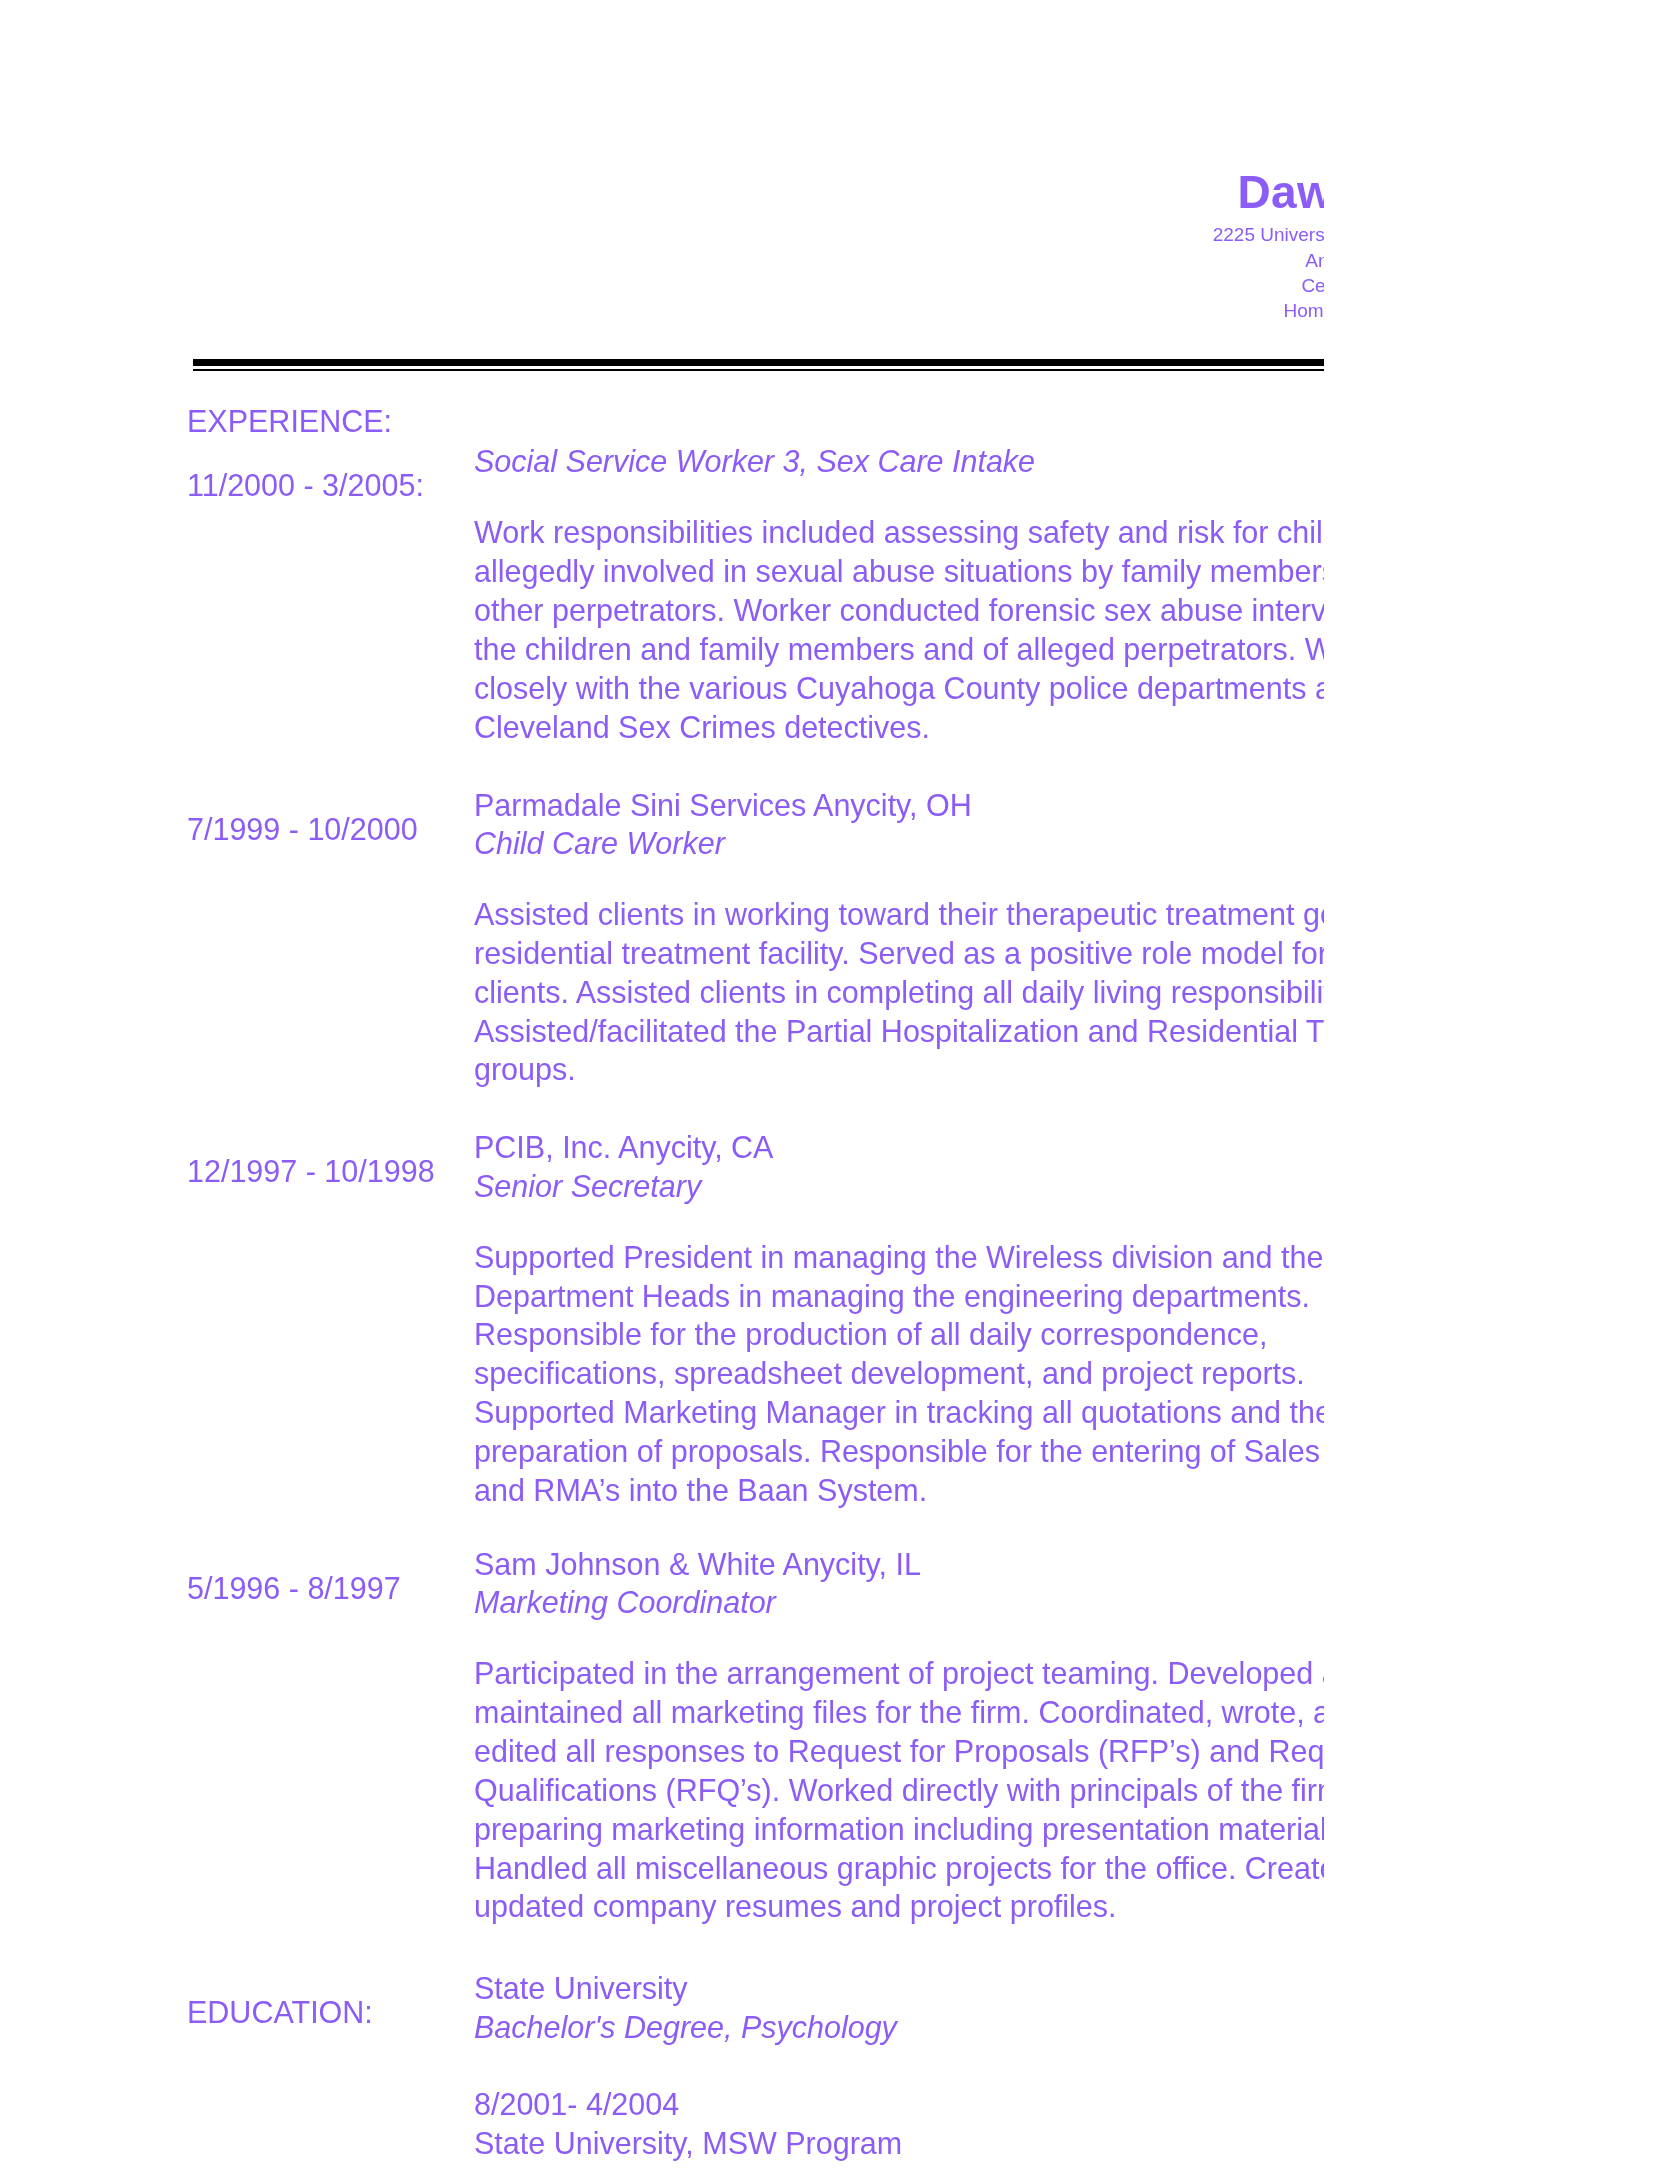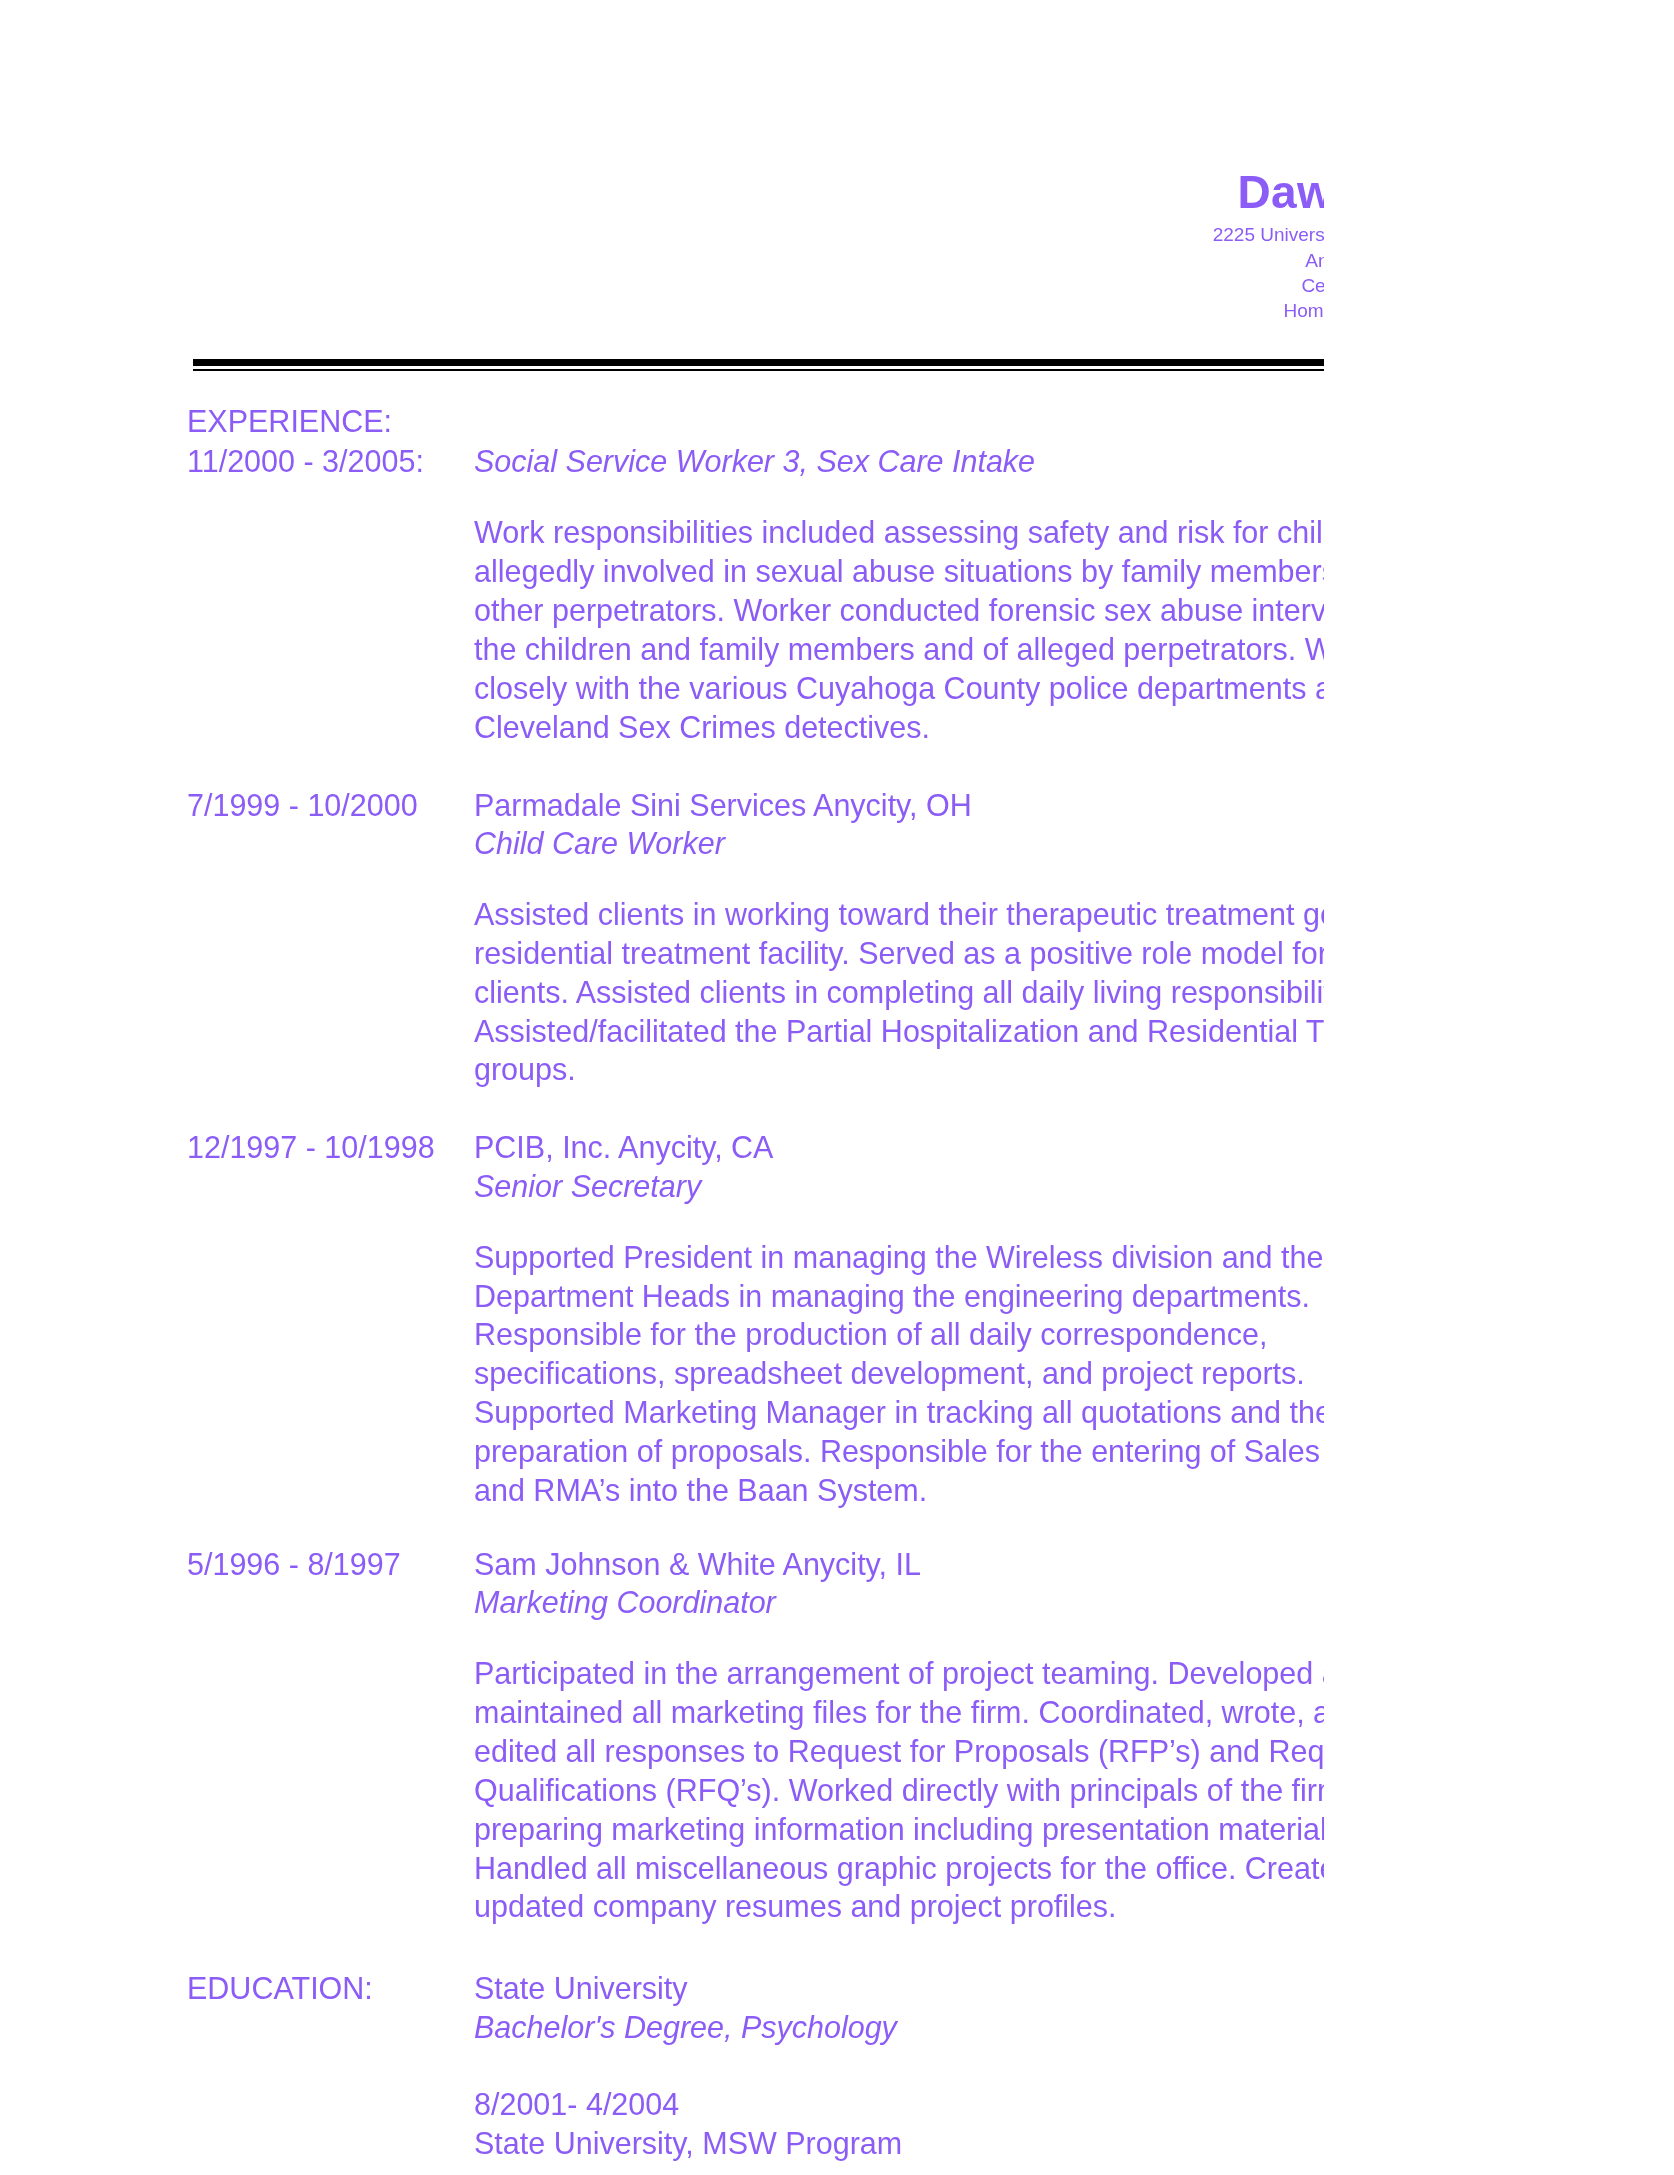--- a/index.html
+++ b/index.html
@@ -76,20 +76,21 @@
     display: flex;
     align-items: flex-start;
     margin-bottom: 0;
   }
   .col-date {
     width: 287px;
     flex: 0 0 287px;
     font-size: 30.5px;
     line-height: 1.26;
     padding-top: 0;
+    margin-top: 24px;
   }
   .col-main {
     flex: 1 1 auto;
     font-size: 30.5px;
     line-height: 1.275;
     max-width: 985px;
   }
   .org-line {
     font-size: 30.5px;
     line-height: 1.26;

